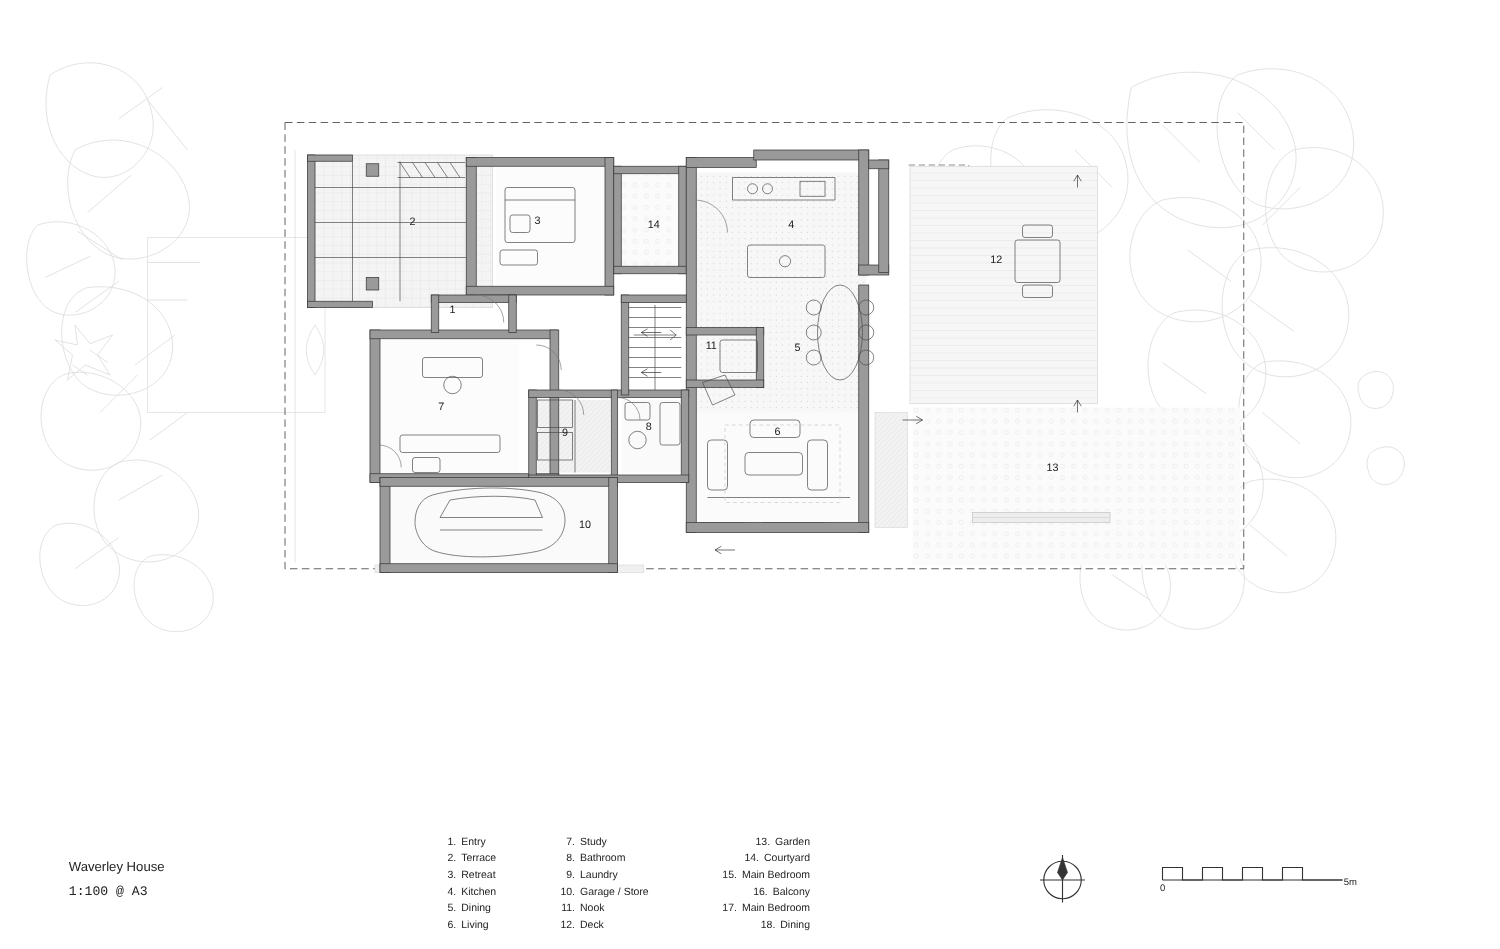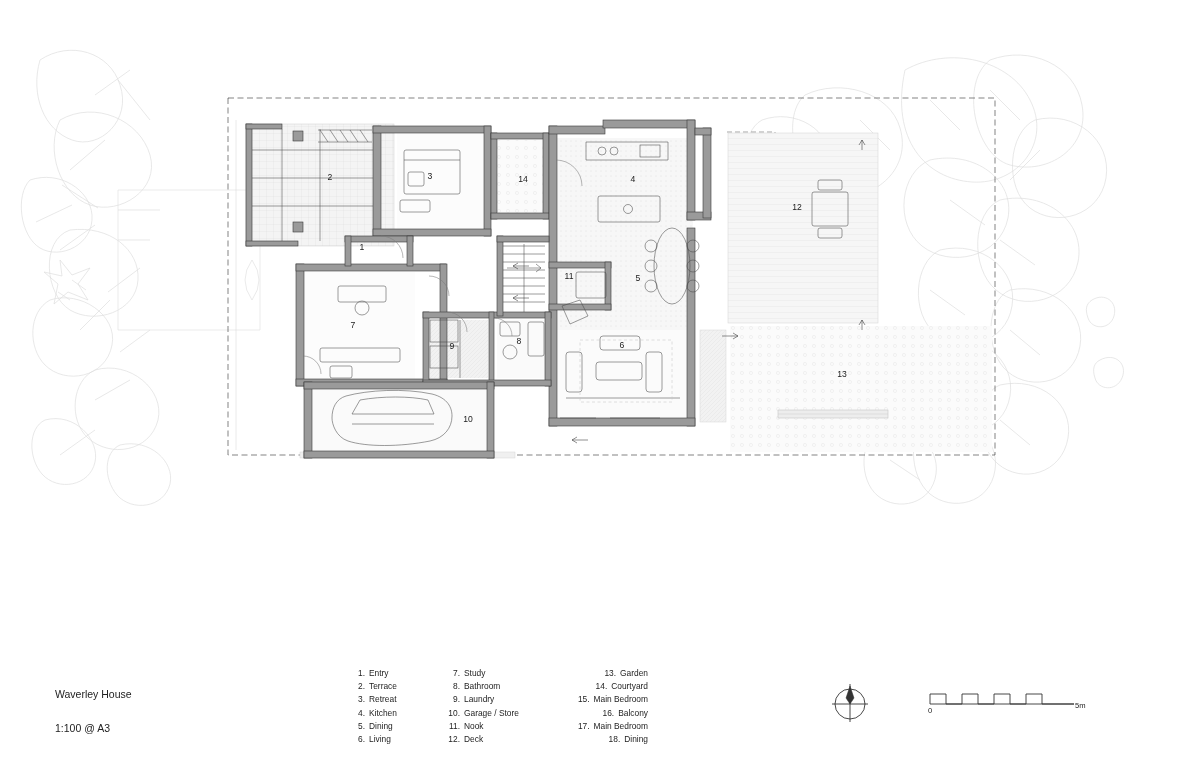--- a/index.html
+++ b/index.html
@@ -7,21 +7,21 @@
        font-family:"Liberation Sans", sans-serif;color:#1a1a1a;}
 
   
   #plan-canvas{position:absolute;left:0;top:0;width:1200px;height:640px;}
   #plan-canvas svg{display:block;}
 
   
   .titleblock{position:absolute;left:55px;top:668px;}
   .tb-title{font-size:14.5px;font-weight:bold;letter-spacing:.3px;color:#111;white-space:nowrap;}
   .tb-sub{font-size:10.5px;margin-top:20px;color:#222;}
-  .tb-scale{font-size:10.5px;margin-top:22px;color:#222;}
+  .tb-scale{font-size:10.5px;margin-top:8px;color:#222;font-family:Liberation Mono, monospace;}
 
   
   .legend{position:absolute;top:668px;display:flex;gap:0;}
   .legend-col{display:flex;flex-direction:column;gap:2.6px;}
   .legend-col.c1{position:absolute;left:348px;top:0;width:95px;}
   .legend-col.c2{position:absolute;left:443px;top:0;width:98px;}
   .legend-col.c3{position:absolute;left:538px;top:0;width:110px;align-items:flex-end;}
   .legend-item{font-size:8.4px;line-height:10.6px;color:#1d1d1d;white-space:nowrap;display:flex;}
   .legend-num{display:inline-block;width:17px;text-align:right;margin-right:4px;}
 

